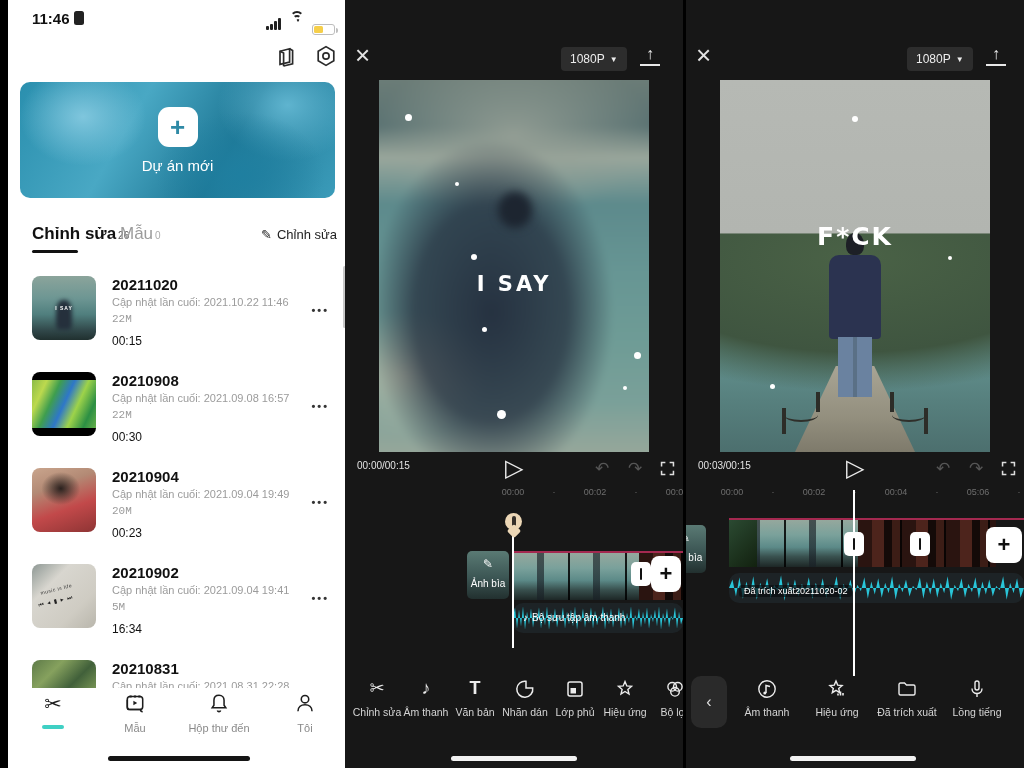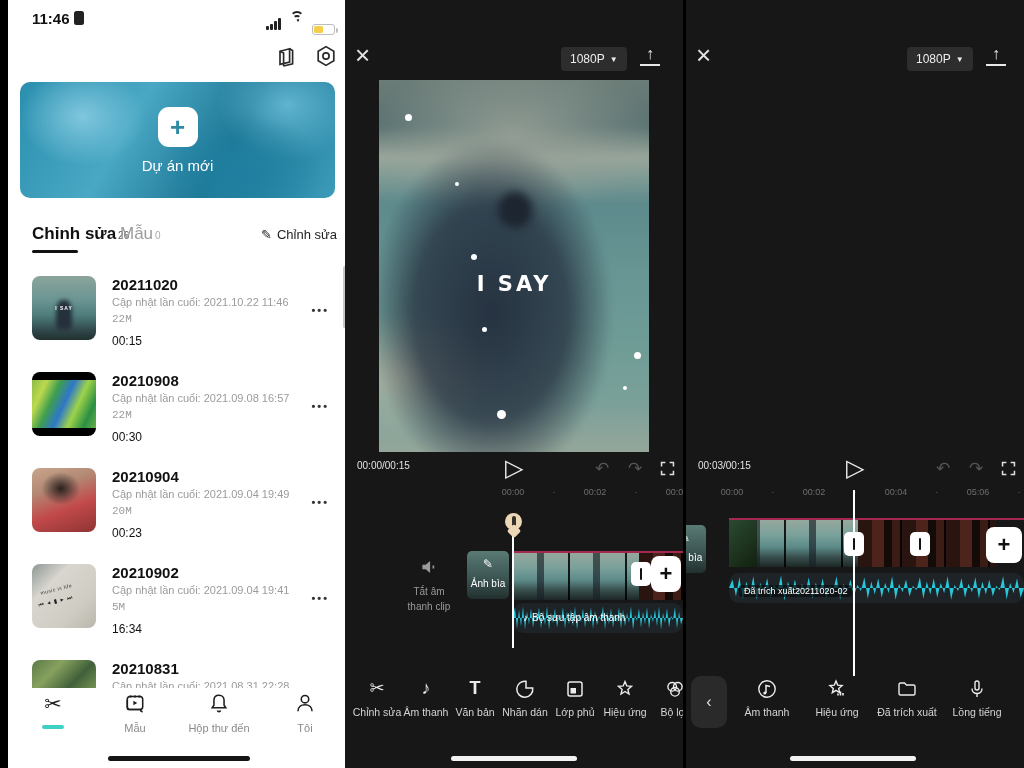--- a/index.html
+++ b/index.html
@@ -325,29 +325,20 @@
       <b style="left:168px;">00:00</b>
       <b style="left:209px;">·</b>
       <b style="left:250px;">00:02</b>
       <b style="left:291px;">·</b>
       <b style="left:332px;">00:04</b>
     </div>
 
     <div class="abs pin"></div>
     <div class="abs phline" style="left:167px; top:534px; height:114px;"></div>
 
-    <div class="abs mute-blk">
-      <span>
-        <svg class="ic" width="22" height="22" viewBox="0 0 20 20" fill="none" stroke="#9a9a9a" stroke-width="1.5">
-          <path d="M4,8 v4 h3 l4,3.4 V4.6 L7,8 z" fill="#9a9a9a" stroke="none"></path>
-          <path d="M14,8.6 v2.8"></path>
-        </svg>
-      </span>
-      <span class="mlabel"><span>Tắt âm</span><br><span>thanh clip</span></span>
-    </div>
 
     <div class="abs cover" style="left:122px;">
       <span class="pencil">✎</span>
       <span class="clabel">Ảnh bìa</span>
     </div>
 
     <div class="abs vtrack" style="left:168px; width:170px;">
       <div class="film" style="right:44px;"></div>
       <div class="film2" style="left:126px;"></div>
     </div>
@@ -419,20 +410,37 @@
   </div>
 
   <div class="panel" id="panel-edit2">
     <div class="abs ed-close">×</div>
     <div class="abs res-chip" style="left:221px;">
       <span>1080P</span>
         <span class="res-caret">▼</span>
     </div>
     <div class="abs export-ic" style="left:300px;">↑</div>
 
+    <div class="abs preview" style="left:34px;" id="scene2">
+      <div class="sc"></div>
+      <div class="pier"></div>
+      <div class="post" style="left:62px;"></div>
+      <div class="post" style="left:96px; bottom:40px; height:20px;"></div>
+      <div class="post" style="right:62px;"></div>
+      <div class="post" style="right:96px; bottom:40px; height:20px;"></div>
+      <div class="chain" style="left:64px; width:34px;"></div>
+      <div class="chain" style="right:64px; width:34px;"></div>
+      <div class="head2"></div>
+      <div class="body2"></div>
+      <div class="jeans"></div>
+      <div class="dot" style="left:132px; top:36px; width:6px; height:6px;"></div>
+      <div class="dot" style="left:228px; top:176px; width:4px; height:4px;"></div>
+      <div class="dot" style="left:50px; top:304px; width:5px; height:5px;"></div>
+      <div class="ovl-text" style="top:142px; font-size:25px; letter-spacing:2px;">F*CK</div>
+    </div>
 
     <div class="abs ctrl-time" style="left:12px;">00:03/00:15</div>
     <div class="abs play-ic" style="left:160px;">▷</div>
     <div class="abs histo" style="left:250px;">↶</div>
     <div class="abs histo" style="left:283px;">↷</div>
     <div class="abs fs-ic" style="left:314px;">
       <svg class="ic" width="17" height="17" viewBox="0 0 20 20" fill="none" stroke="#dedede" stroke-width="1.8">
         <path d="M3,7.5 V3 h4.5 M12.5,3 H17 v4.5 M17,12.5 V17 h-4.5 M7.5,17 H3 v-4.5"></path>
       </svg>
     </div>

